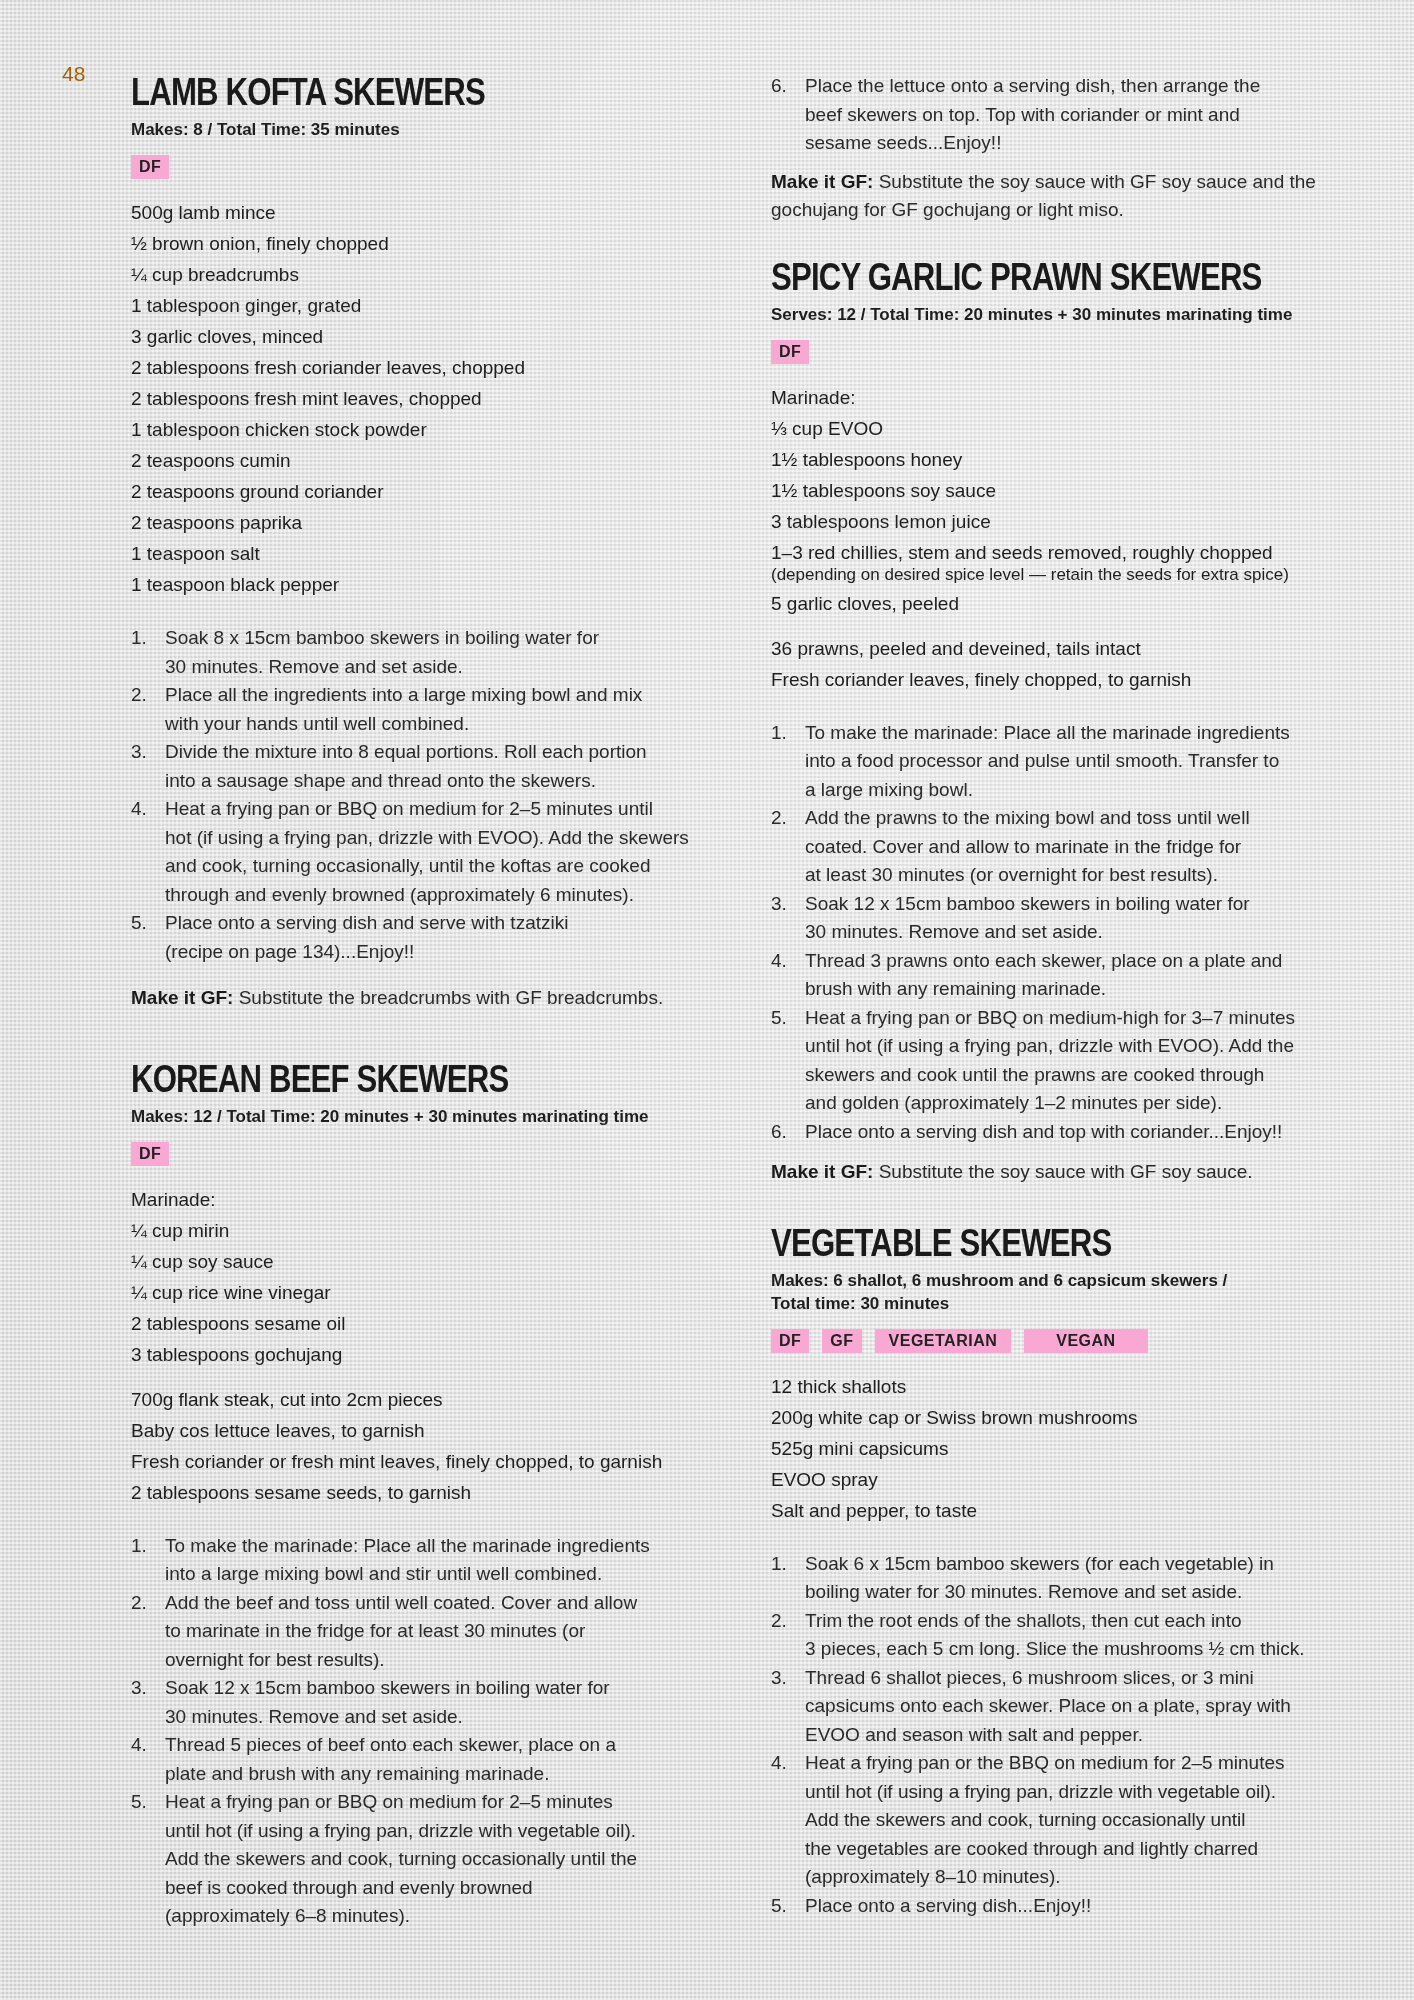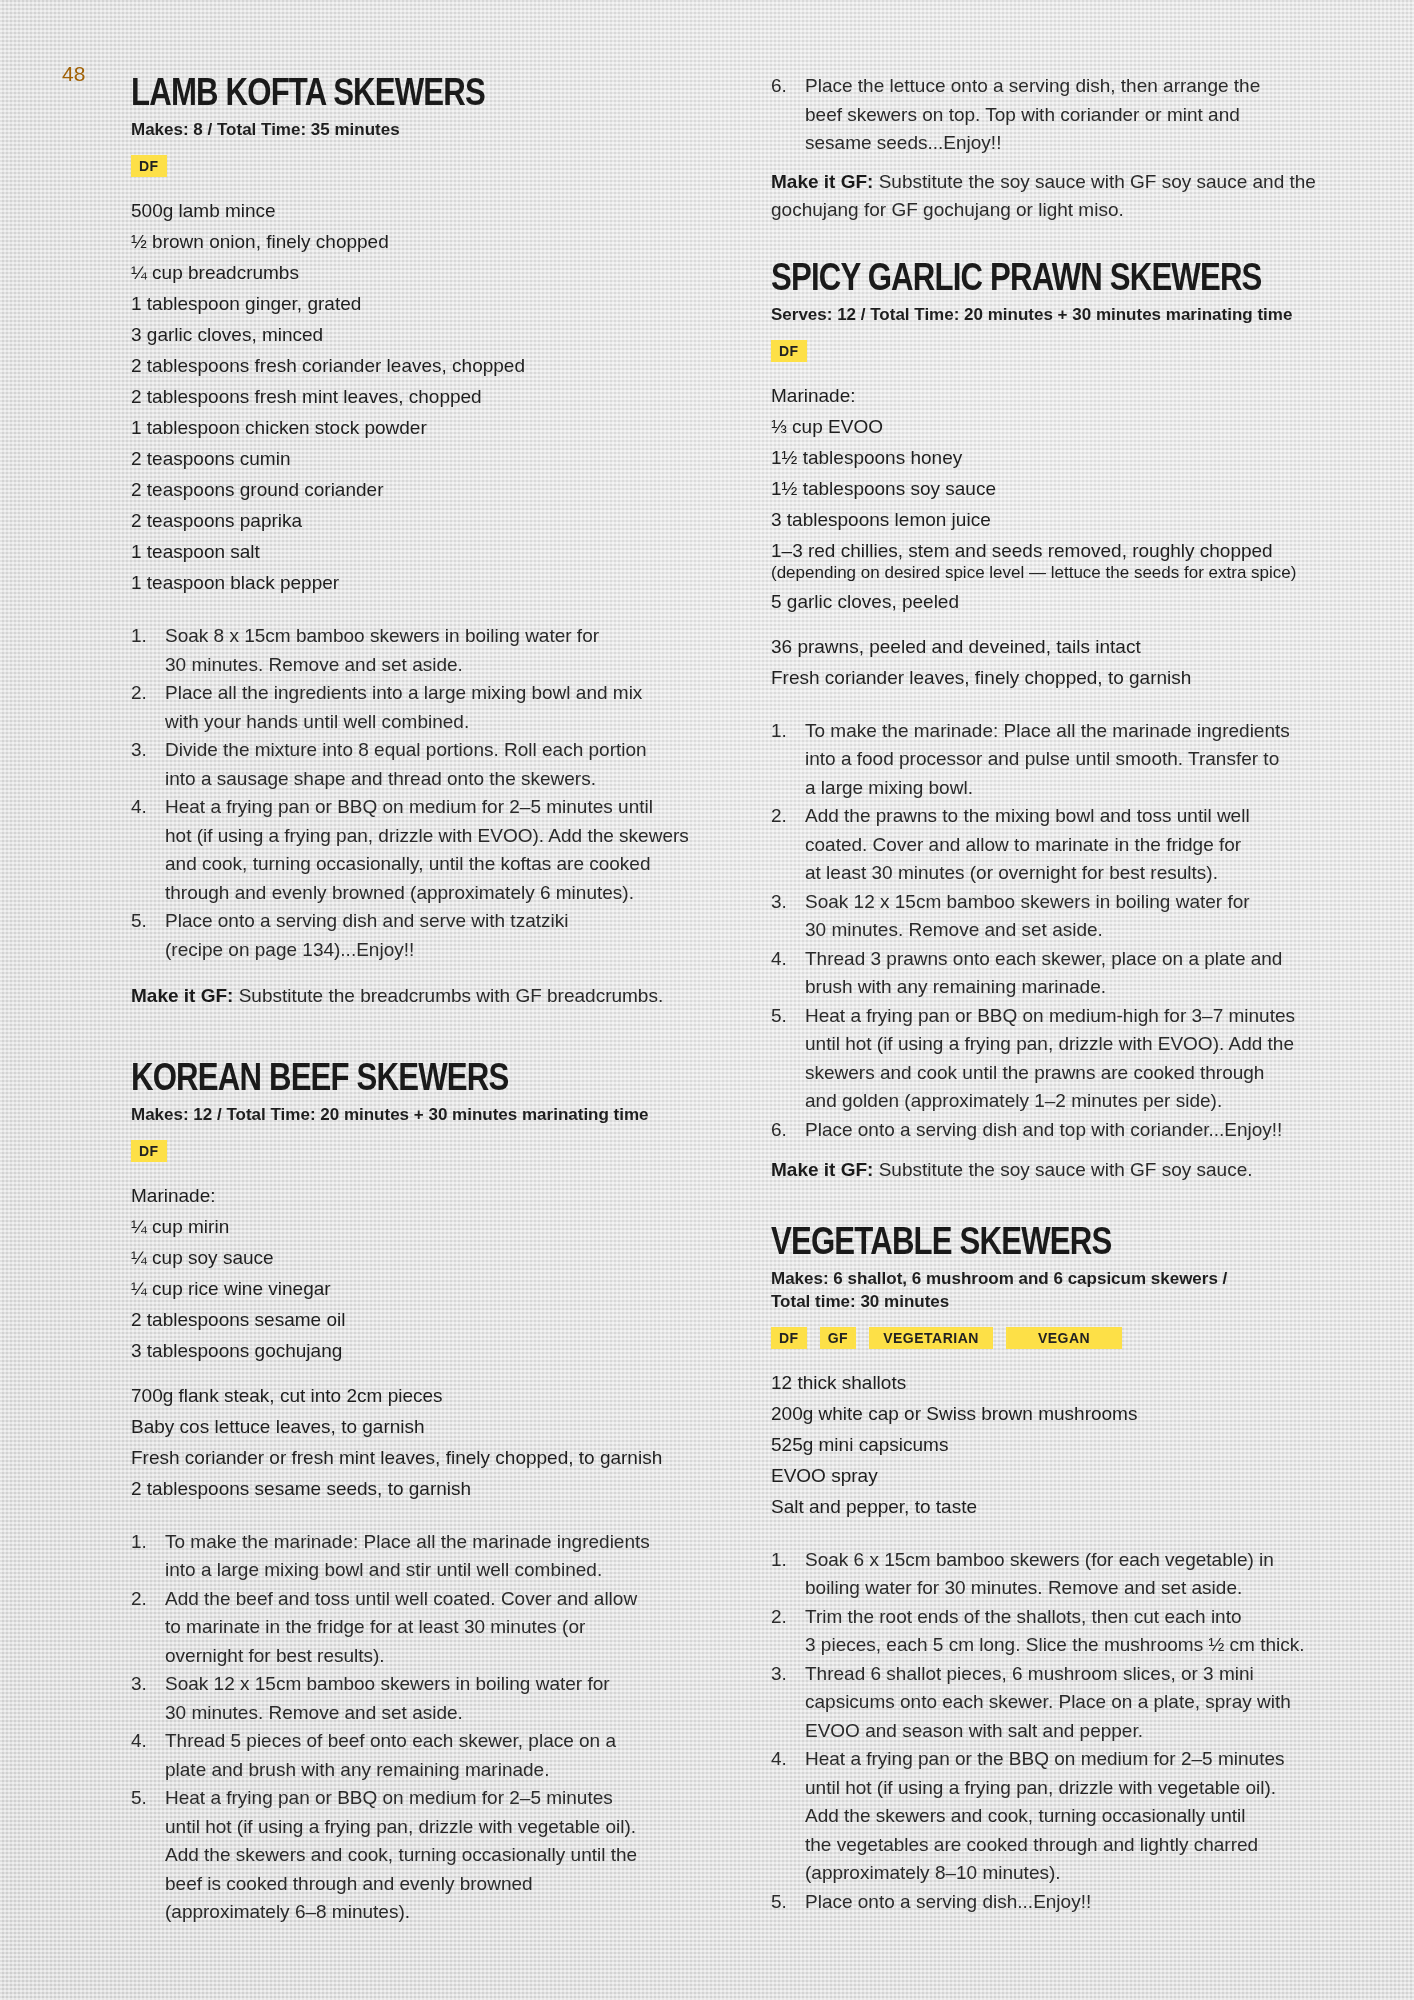--- a/index.html
+++ b/index.html
@@ -24,21 +24,21 @@
 
   .title {
     font-family: "Liberation Sans", sans-serif;
     font-weight: bold; font-size: 38px; letter-spacing: -1px;
     transform: scaleX(0.82); transform-origin: left;
     white-space: nowrap; margin: 0; line-height: 44px; color: #1a1a1a;
   }
   .meta { font-weight: bold; font-size: 17px; line-height: 23px; margin: 4px 0 0 0; }
   .tags { display: flex; gap: 13px; margin: 14px 0 18px 0; }
   .tag {
-    background: #fde047; font-size: 14px; font-weight: bold;
+    background: #f9a8d4; font-size: 16px; font-weight: bold;
     padding: 3px 8px; letter-spacing: 0.5px; color: #222;
   }
   .tag.wide { padding: 3px 14px; }
   .tag.wider { padding: 3px 32px; }
   .ing-list { list-style: none; margin: 0; padding: 0; }
   .ing-list li { font-weight: normal; font-size: 19px; line-height: 31px; white-space: nowrap; }
   .ing-list li.note { font-size: 17px; line-height: 22px; margin-top: -4px; margin-bottom: 2px; }
   .gap { height: 14px; }
   .steps { list-style: none; margin: 24px 0 0 0; padding: 0; }
   .steps li { display: flex; font-size: 19px; line-height: 28.5px; color: #2a2a2a; }
@@ -165,21 +165,21 @@
     <div class="tags">
       <span class="tag">DF</span>
     </div>
     <ul class="ing-list">
       <li>Marinade:</li>
       <li>⅓ cup EVOO</li>
       <li>1½ tablespoons honey</li>
       <li>1½ tablespoons soy sauce</li>
       <li>3 tablespoons lemon juice</li>
       <li>1–3 red chillies, stem and seeds removed, roughly chopped</li>
-      <li class="note">(depending on desired spice level — lettuce the seeds for extra spice)</li>
+      <li class="note">(depending on desired spice level — retain the seeds for extra spice)</li>
       <li>5 garlic cloves, peeled</li>
     </ul>
     <div class="gap"></div>
     <ul class="ing-list">
       <li>36 prawns, peeled and deveined, tails intact</li>
       <li>Fresh coriander leaves, finely chopped, to garnish</li>
     </ul>
     <ol class="steps">
         <li>
           <span class="num">1.</span>

